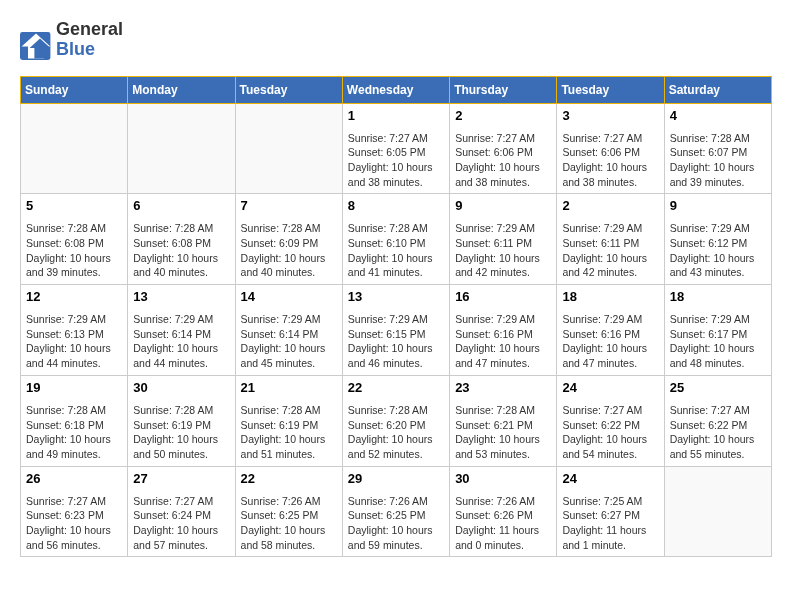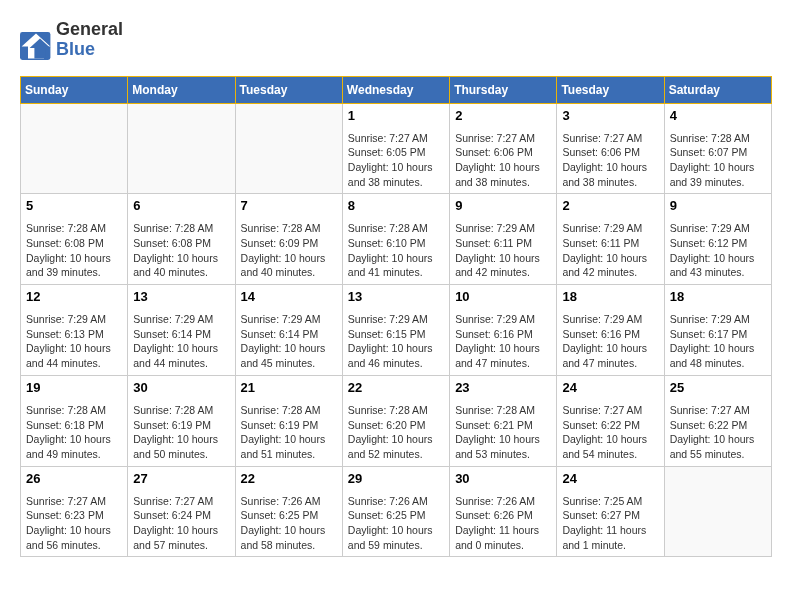--- a/index.html
+++ b/index.html
@@ -178,21 +178,21 @@
         </td>
         <td>
           <span class="day-num">14</span>
           <div class="day-info">Sunrise: 7:29 AM<br>Sunset: 6:14 PM<br>Daylight: 10 hours<br>and 45 minutes.</div>
         </td>
         <td>
           <span class="day-num">13</span>
           <div class="day-info">Sunrise: 7:29 AM<br>Sunset: 6:15 PM<br>Daylight: 10 hours<br>and 46 minutes.</div>
         </td>
         <td>
-          <span class="day-num">10</span>
+          <span class="day-num">16</span>
           <div class="day-info">Sunrise: 7:29 AM<br>Sunset: 6:16 PM<br>Daylight: 10 hours<br>and 47 minutes.</div>
         </td>
         <td>
           <span class="day-num">18</span>
           <div class="day-info">Sunrise: 7:29 AM<br>Sunset: 6:16 PM<br>Daylight: 10 hours<br>and 47 minutes.</div>
         </td>
         <td>
           <span class="day-num">18</span>
           <div class="day-info">Sunrise: 7:29 AM<br>Sunset: 6:17 PM<br>Daylight: 10 hours<br>and 48 minutes.</div>
         </td>

